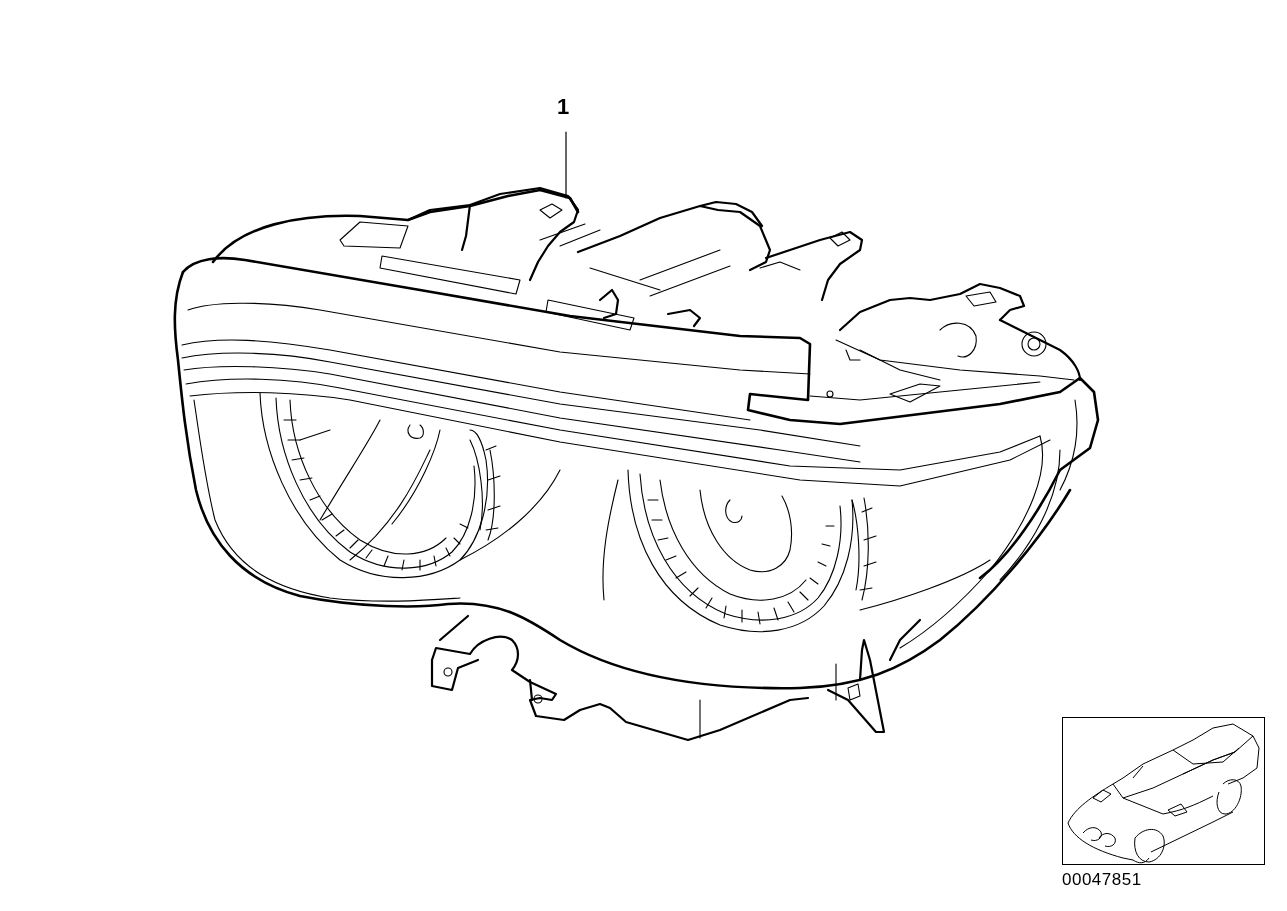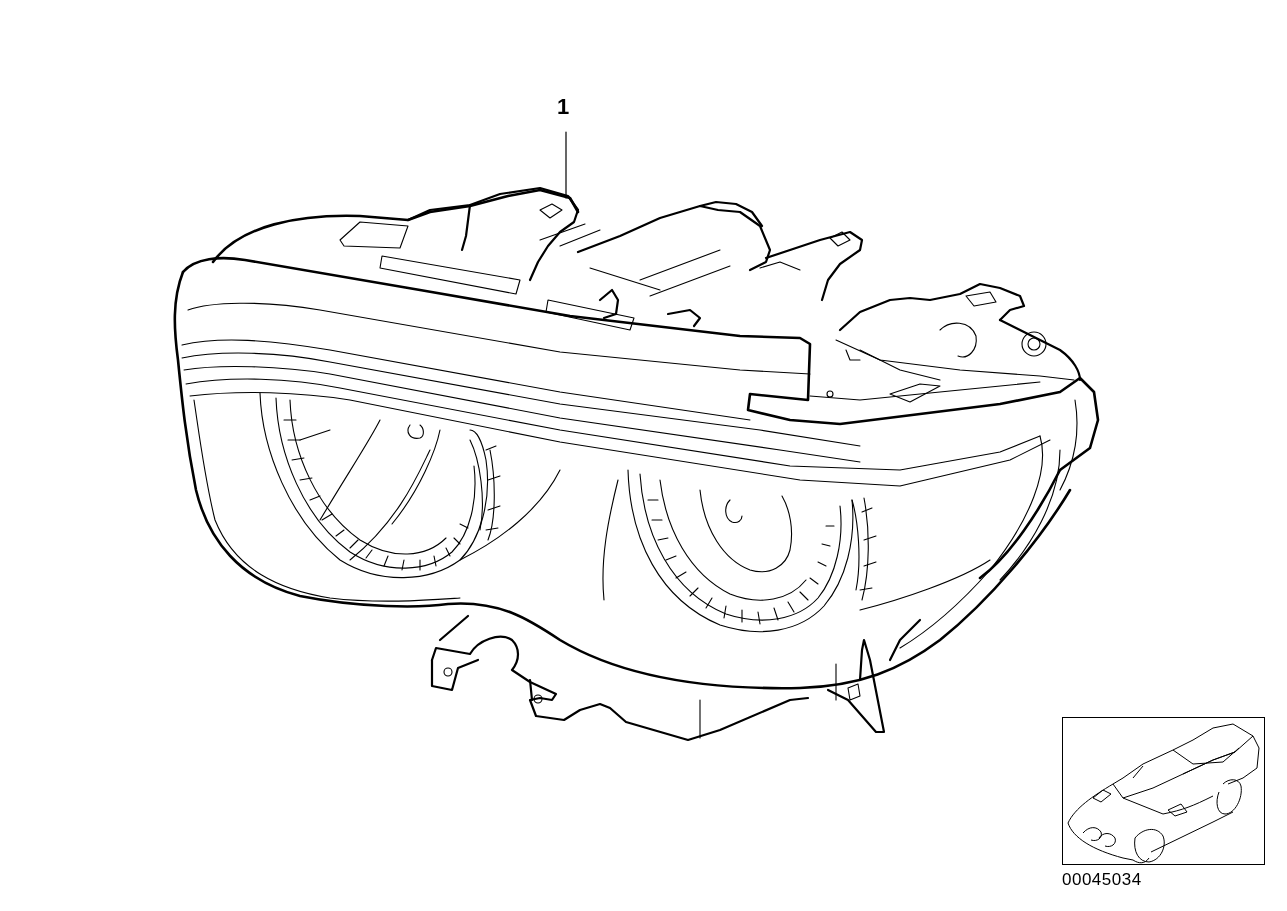--- a/index.html
+++ b/index.html
@@ -126,13 +126,13 @@
     <path d="M20,115 C26,108 34,108 38,114 C40,120 34,124 28,122"></path>
     <path d="M36,120 C40,114 48,114 52,120 C54,126 48,130 42,128"></path>
     <path d="M72,120 C80,110 94,108 100,118 C104,128 98,142 86,144 C76,144 70,134 72,120 Z"></path>
     <path d="M160,66 C166,60 176,60 178,68 C180,80 172,96 162,96 C154,96 152,84 156,74"></path>
     <path d="M70,60 L80,48 M110,32 L130,46 L160,44 L176,30"></path>
     <path d="M120,56 L150,42 L172,34"></path>
     <path d="M100,96 C120,92 130,88 150,78"></path>
   </svg>
 </div>
 
-<div class="diagram-id">00045034</div>
+<div class="diagram-id">00047851</div>
 
 </body></html>

